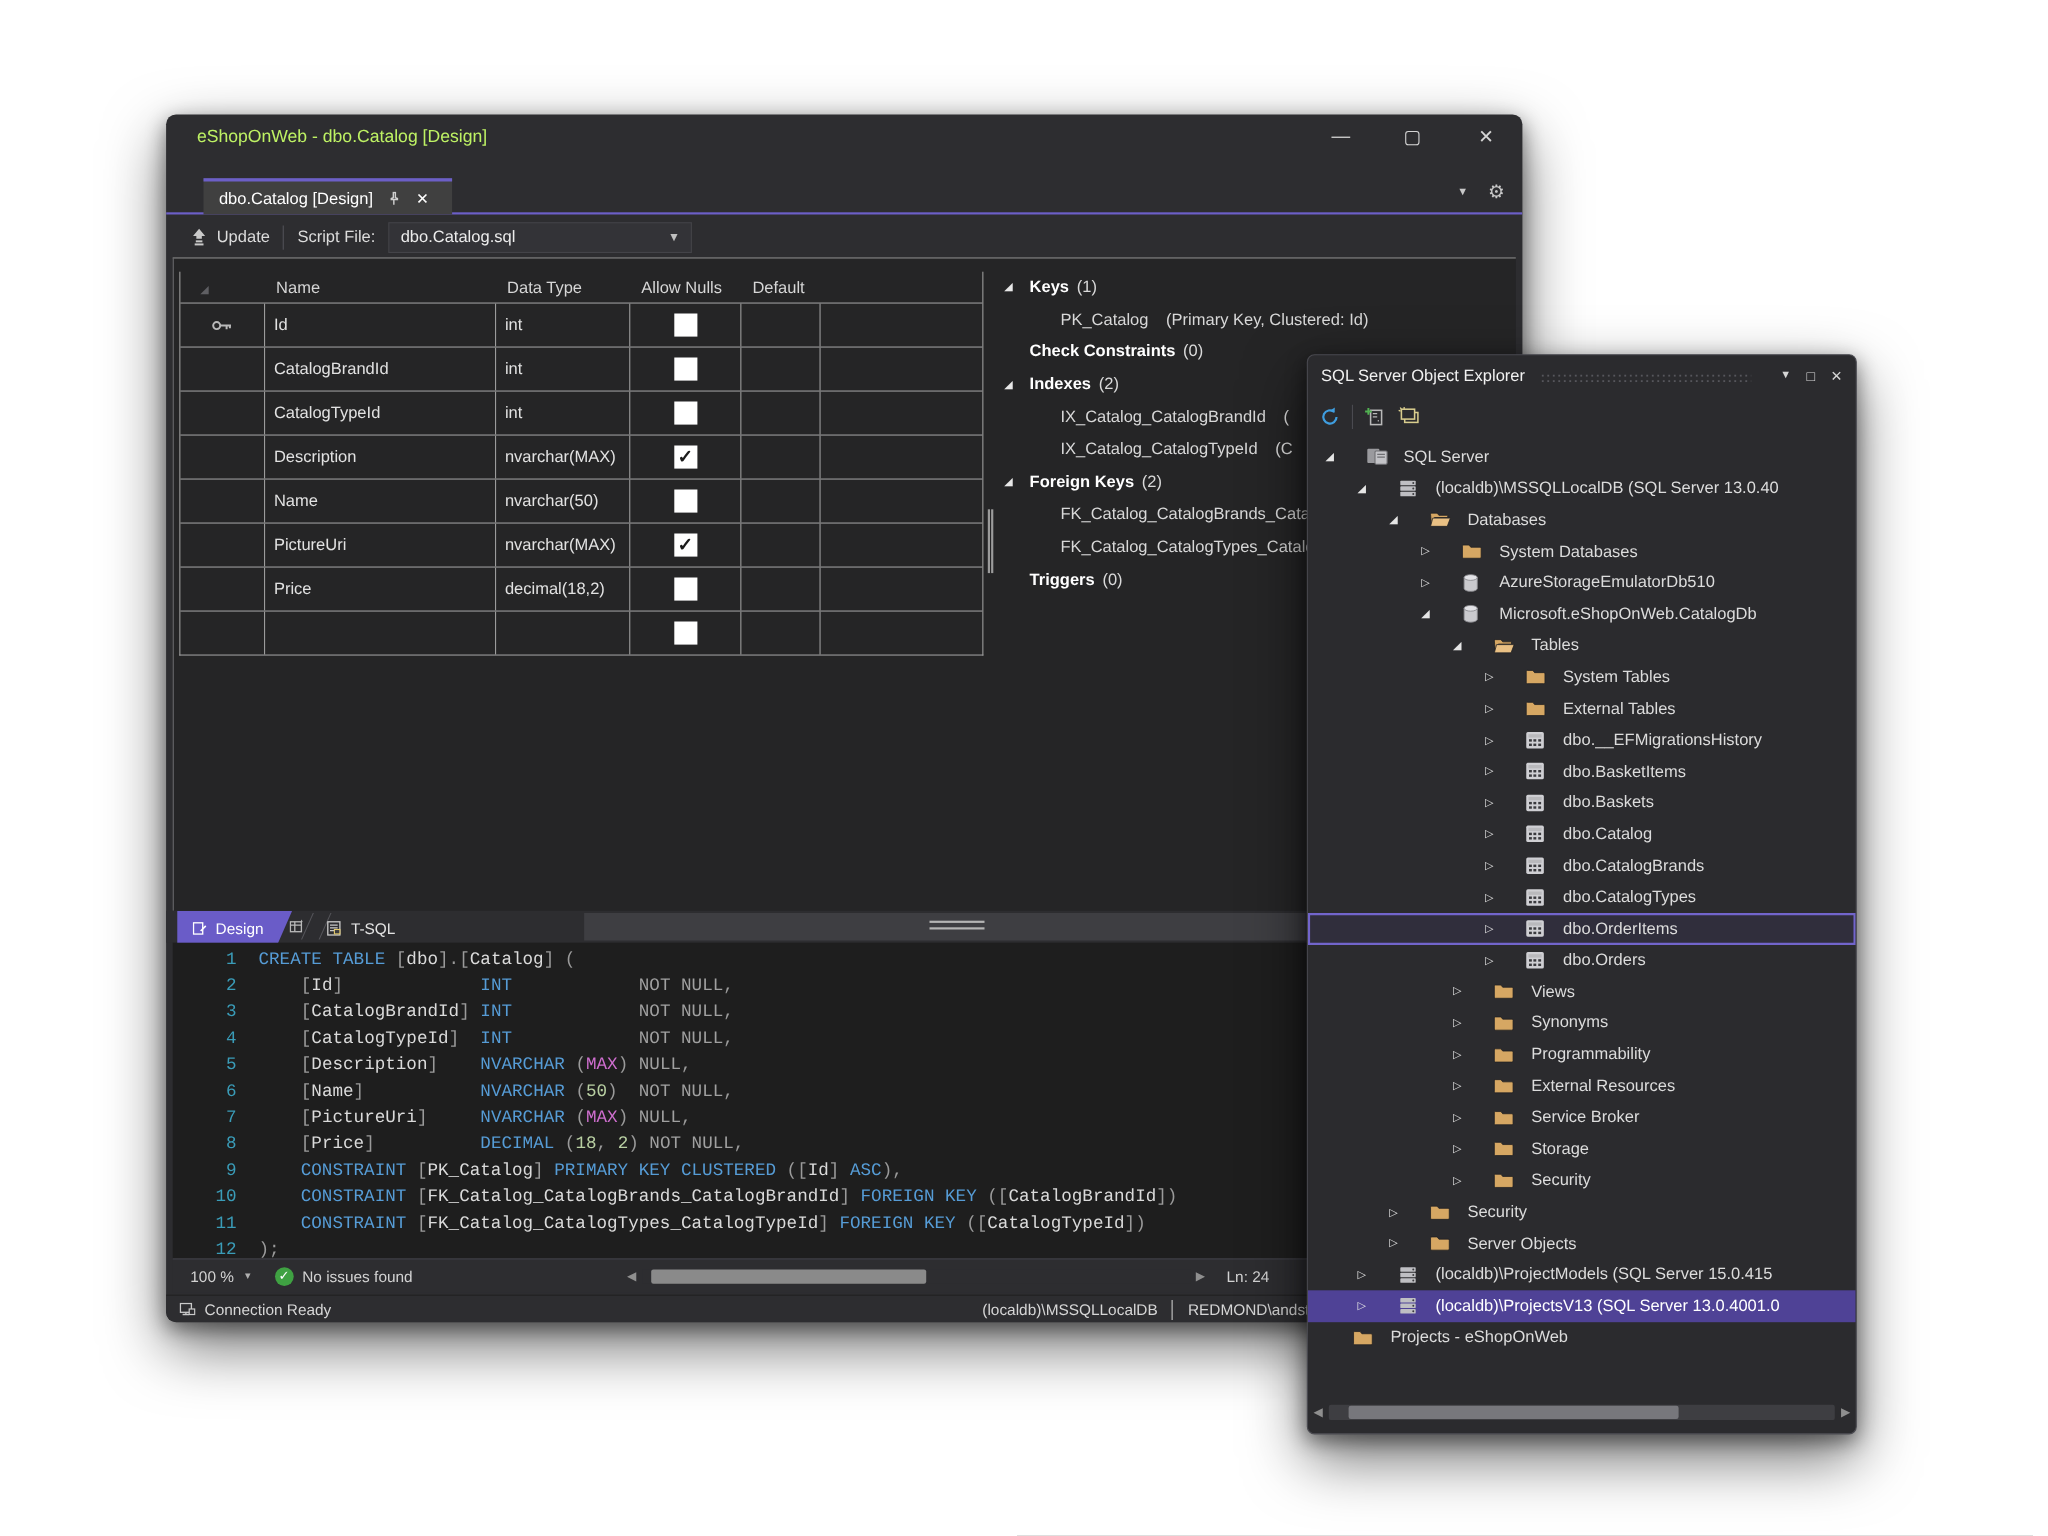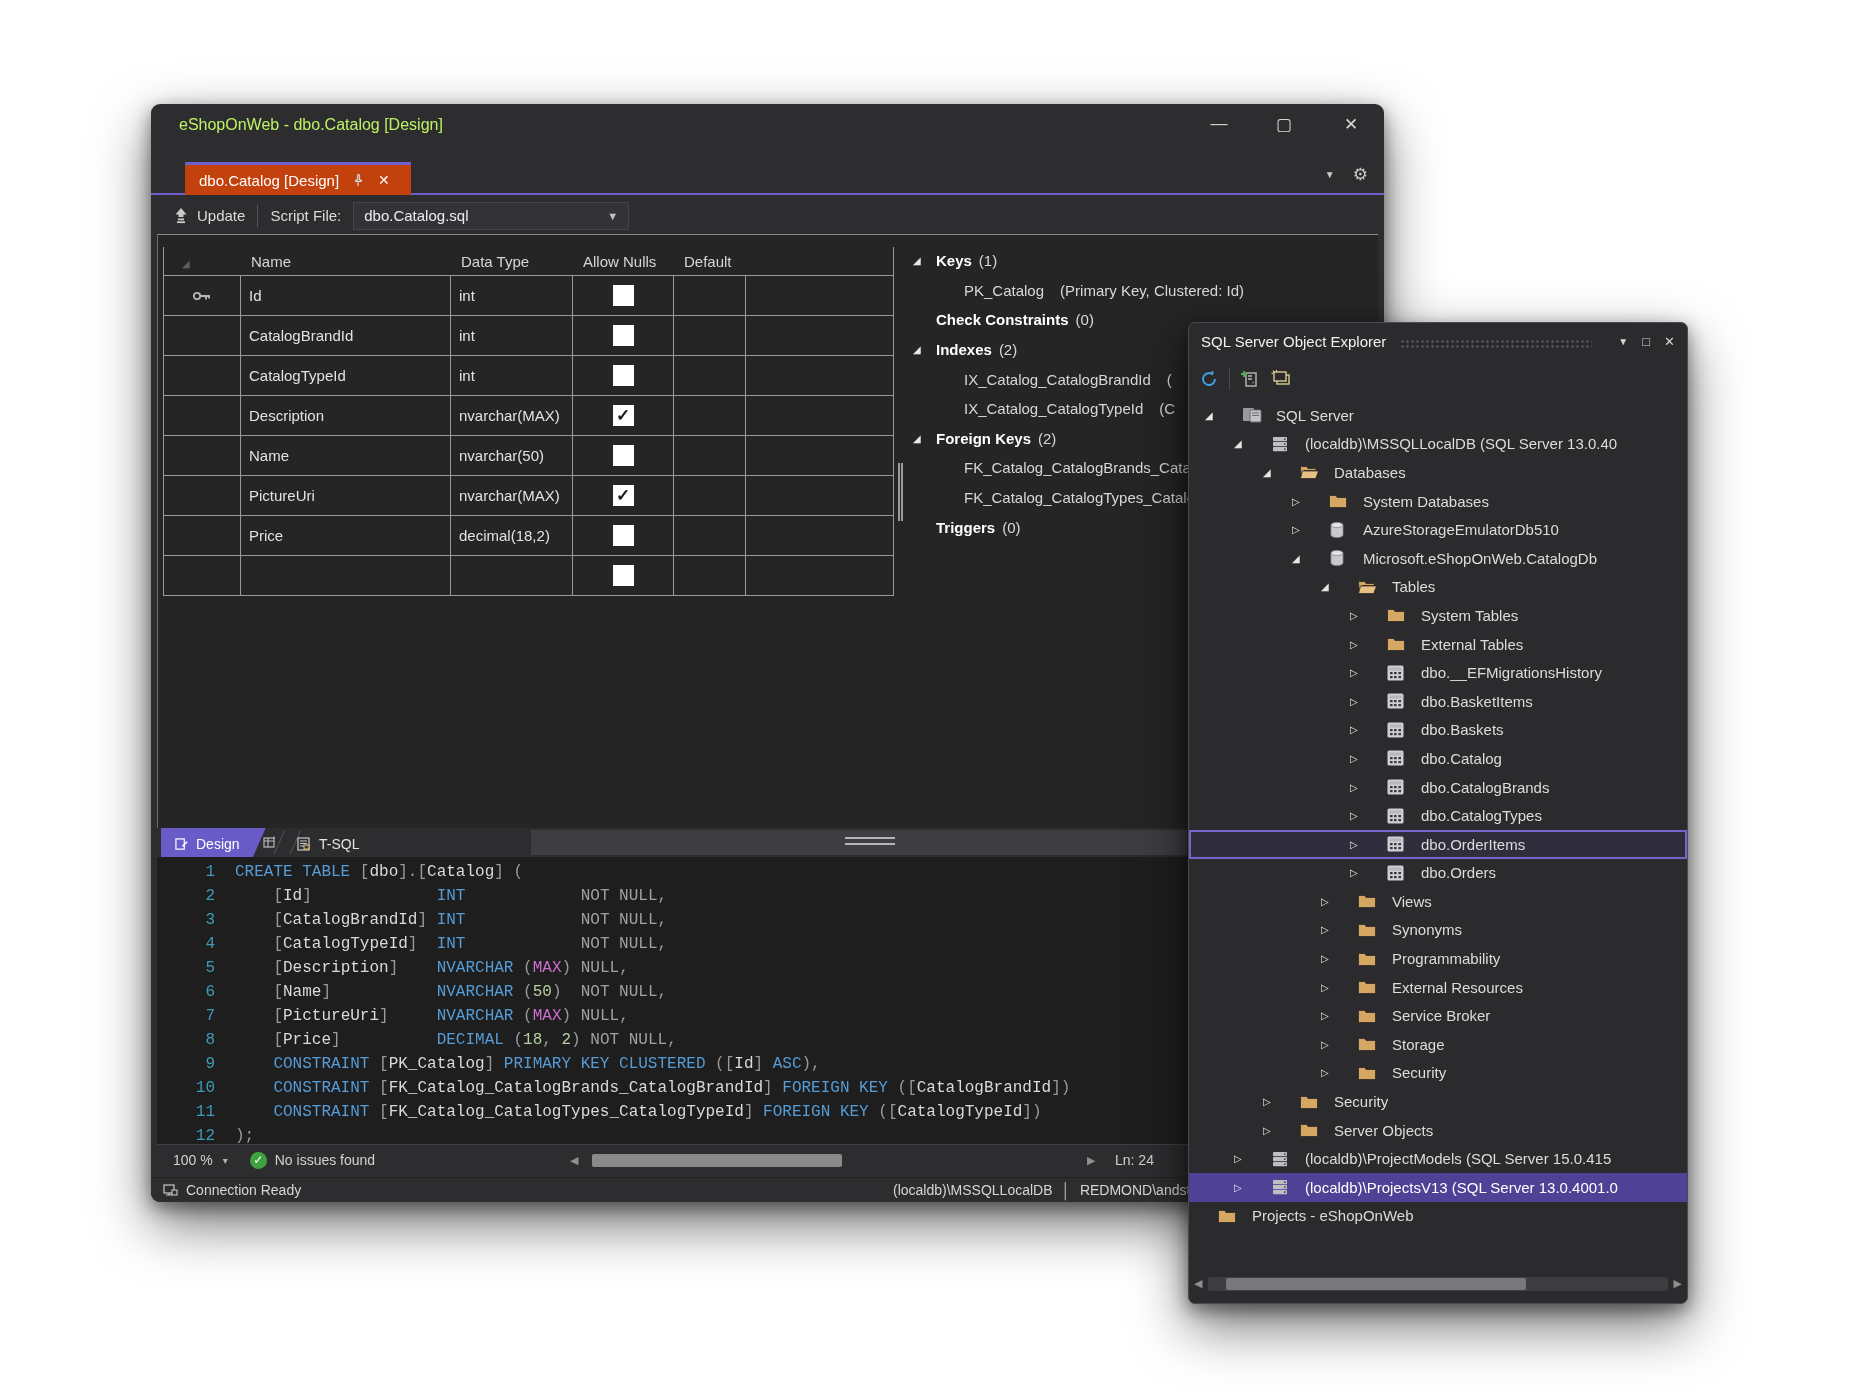--- a/index.html
+++ b/index.html
@@ -8,21 +8,21 @@
   #main-window { left:151px; top:104px; width:1233px; height:1098px; z-index:1; overflow:hidden; }
   #ssox { left:1188px; top:322px; width:500px; height:982px; z-index:2; background:#2b2b2e; border:1px solid #4a4a50; border-radius:7px; overflow:hidden; }
 
   
   .titlebar { height:42px; display:flex; align-items:center; color:#bef264; font-size:16px; }
   .titlebar .ttl { margin-left:28px; }
   .wbtn { position:absolute; top:0; width:48px; height:40px; display:flex; align-items:center; justify-content:center; color:#d4d4d4; font-size:17px; }
 
   
   .tabstrip { position:absolute; left:0; top:42px; width:100%; height:49px; border-bottom:2px solid #6c5fc7; }
-  .doc-tab { position:absolute; left:34px; top:16px; height:33px; min-width:226px; background:#c2410c; border-top:3px solid #6c5fc7; display:flex; align-items:center; gap:13px; padding:0 14px; color:#ffffff; font-size:15px; }
+  .doc-tab { position:absolute; left:34px; top:16px; height:33px; min-width:226px; background:#404040; border-top:3px solid #6c5fc7; display:flex; align-items:center; gap:13px; padding:0 14px; color:#ffffff; font-size:15px; }
   .tab-gear-zone { position:absolute; right:16px; top:18px; display:flex; gap:18px; color:#c8c8c8; font-size:13px; align-items:center;}
 
   
   .toolbar { position:absolute; left:0; top:93px; width:100%; height:37px; display:flex; align-items:center; color:#dcdcdc; font-size:15px; }
   .tb-sep { width:1px; height:22px; background:#525257; margin:0 12px; }
   .combo { width:276px; height:28px; background:#333337; border:1px solid #434348; display:flex; align-items:center; padding:0 10px; color:#ececec; }
   .combo .caret { margin-left:auto; font-size:11px; color:#c0c0c0; }
 
   
   .designer { position:absolute; left:6px; top:130px; width:1221px; height:594px; background:#252526; border-top:1px solid #8a8a8a; border-left:1px solid #6a6a6e; }
@@ -746,21 +746,21 @@
             <rect x="3" y="2" width="14" height="4.2" rx=".8" fill="#bfbfc3"></rect>
             <rect x="3" y="7" width="14" height="4.2" rx=".8" fill="#bfbfc3"></rect>
             <rect x="3" y="12" width="14" height="4.2" rx=".8" fill="#bfbfc3"></rect>
             <circle cx="14.8" cy="4.1" r=".9" fill="#3a3a3e"></circle>
             <circle cx="14.8" cy="9.1" r=".9" fill="#3a3a3e"></circle>
             <circle cx="14.8" cy="14.1" r=".9" fill="#3a3a3e"></circle>
           </svg>
         </div>
         <div>(localdb)\ProjectsV13 (SQL Server 13.0.4001.0</div>
       </div>
-      <div class="t-row" style="padding-left: 28px;">
+      <div class="t-row" style="padding-left: 40px;">
         <div class="t-ico">
           <svg width="20" height="16" viewBox="0 0 20 16">
             <path d="M1.5 3.5 a1 1 0 0 1 1-1 h5 l1.6 2 h8.4 a1 1 0 0 1 1 1 v8 a1 1 0 0 1 -1 1 h-15 a1 1 0 0 1 -1-1 z" fill="#d6a763" stroke="#1f1f22" stroke-width=".7"></path>
           </svg>
         </div>
         <div>Projects - eShopOnWeb</div>
       </div>
     </div>
   <div class="ssox-hscroll">
     <span class="hs-arrow">◀</span>

